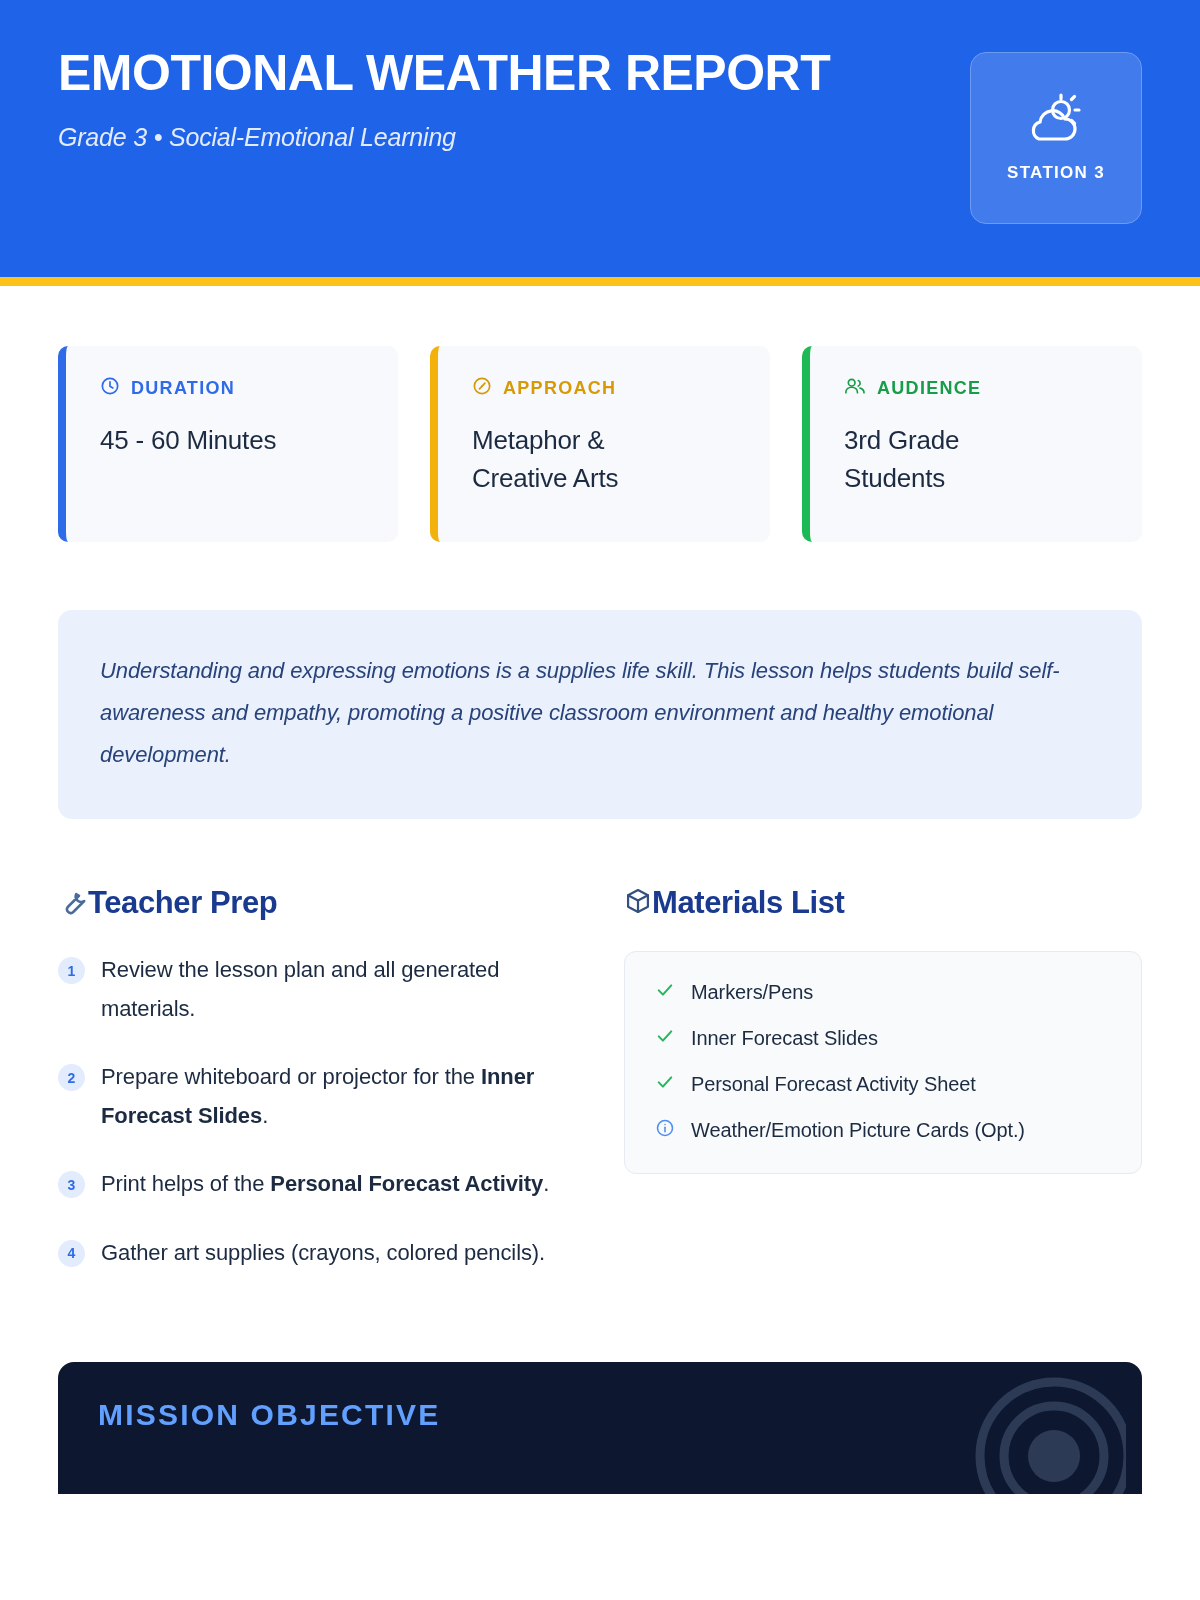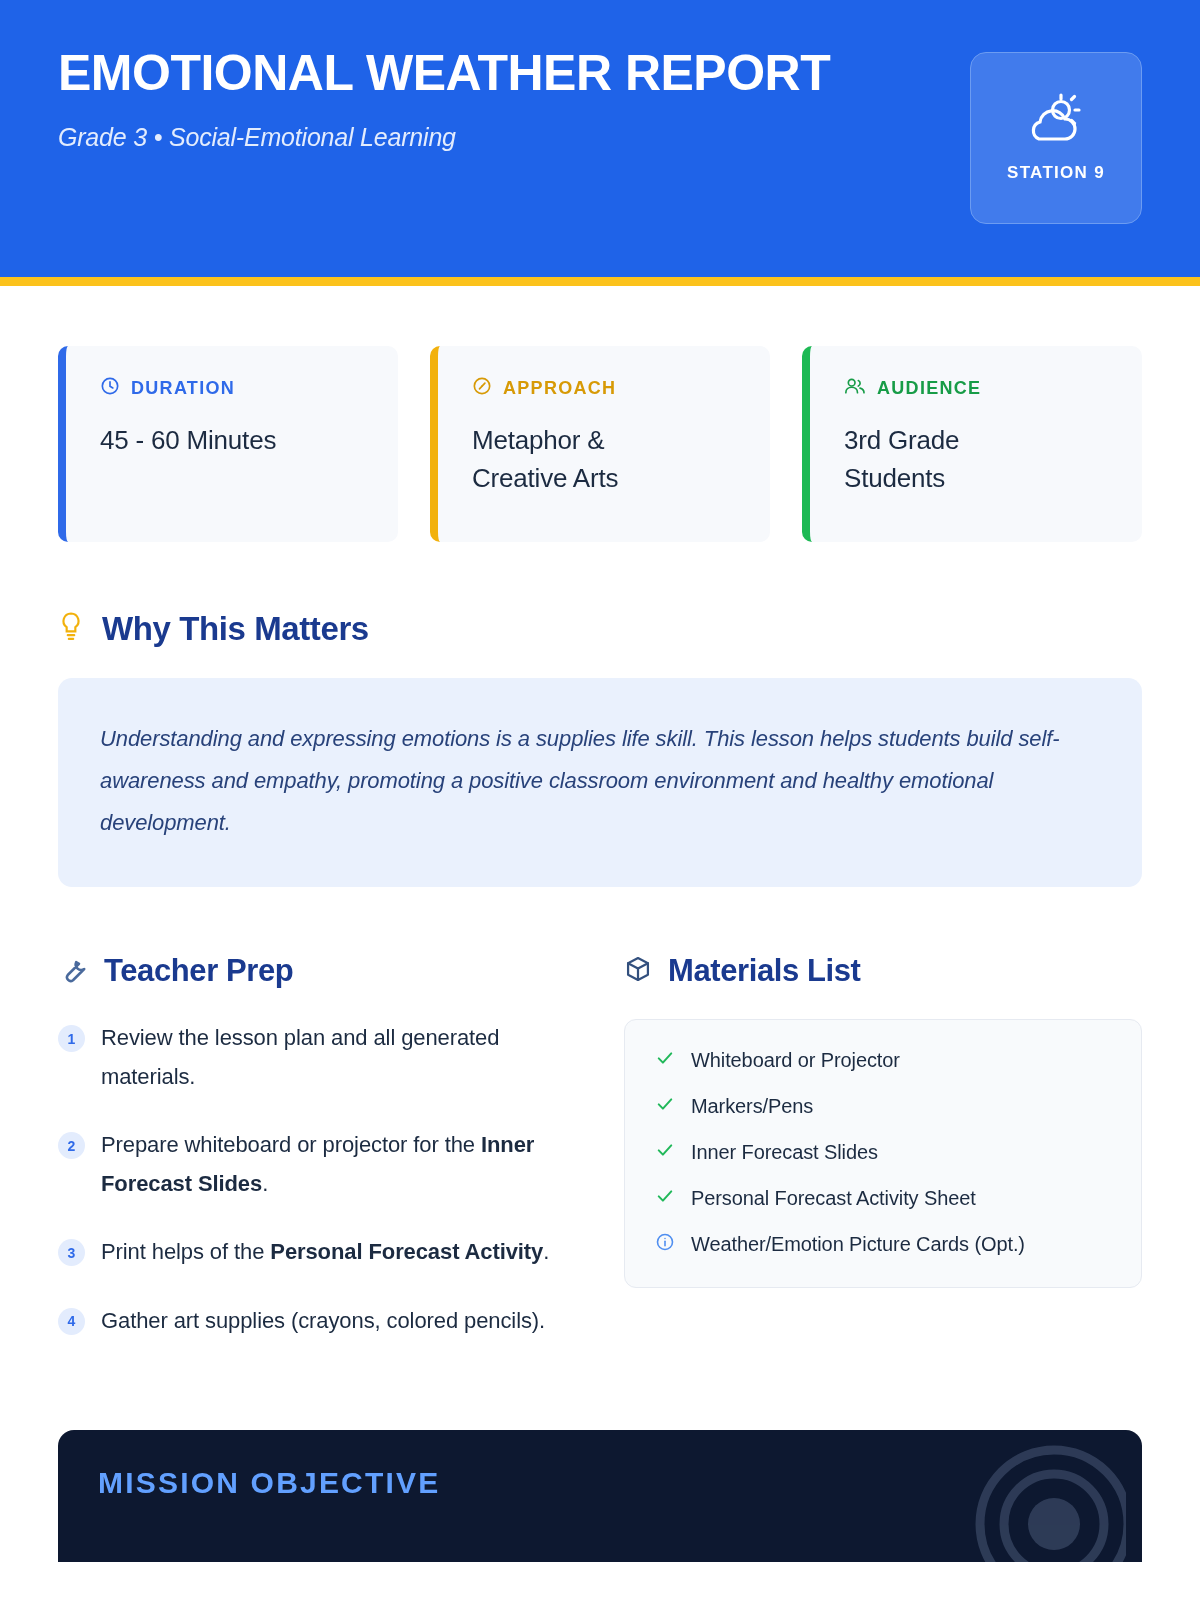--- a/index.html
+++ b/index.html
@@ -133,21 +133,20 @@
     display: flex;
     gap: 0;
     margin-top: 66px;
     padding: 0 58px;
   }
   .col-left  { width: 566px; padding-right: 40px; }
   .col-right { flex: 1; }
   .col-head {
     display: flex;
     align-items: center;
-    gap: 16px;
     margin-bottom: 30px;
     text-align: center;
   }
   .col-head h3 {
     color: #1a3a8f;
     font-size: 31px;
     font-weight: bold;
     letter-spacing: -0.4px;
   }
 
@@ -232,21 +231,21 @@
     <span>
       <svg width="62" height="52" viewBox="0 0 62 52" fill="none" stroke="#ffffff" stroke-width="3.2" stroke-linecap="round">
         <circle cx="36" cy="17" r="8.5"></circle>
         <line x1="36" y1="2" x2="36" y2="6"></line>
         <line x1="50" y1="17" x2="54" y2="17"></line>
         <line x1="46.5" y1="6.5" x2="49.5" y2="3.5"></line>
         <line x1="46.5" y1="27.5" x2="49.5" y2="30.5"></line>
         <path d="M14 46h26a10 10 0 0 0 0-20 13 13 0 0 0-25 3 9 9 0 0 0-1 17z"></path>
       </svg>
     </span>
-    <div class="label">STATION 9</div>
+    <div class="label">STATION 3</div>
   </div>
 </div>
 <div class="accent-bar"></div>
 
 <div class="info-row">
 
   <div class="info-card blue">
     <div class="info-card-head">
       <span>
         <svg width="20" height="20" viewBox="0 0 24 24" fill="none" stroke-width="2" stroke-linecap="round">
@@ -283,30 +282,20 @@
             <path d="M19 14.5c3 .8 4.8 2.8 4.8 5.5"></path>
         </svg>
       </span>
       <span class="ttl">AUDIENCE</span>
     </div>
     <div class="info-card-body">3rd Grade<br>Students</div>
   </div>
 </div>
 
 <div class="why-wrap">
-  <div class="section-head">
-    <span>
-      <svg width="26" height="34" viewBox="0 0 24 30" fill="none" stroke="#f2b10c" stroke-width="2" stroke-linecap="round">
-        <path d="M12 2.5a7 7 0 0 0-4 12.7V19h8v-3.8A7 7 0 0 0 12 2.5z"></path>
-        <line x1="9" y1="22.5" x2="15" y2="22.5"></line>
-        <line x1="10" y1="26" x2="14" y2="26"></line>
-      </svg>
-    </span>
-    <h2>Why This Matters</h2>
-  </div>
   <div class="why-box">
     <p>Understanding and expressing emotions is a supplies life skill. This lesson helps students build self-awareness and empathy, promoting a positive classroom environment and healthy emotional development.</p>
   </div>
 </div>
 
 <div class="two-col">
 
   <div class="col-left">
     <div class="col-head">
       <span>
@@ -344,26 +333,20 @@
         <svg width="28" height="28" viewBox="0 0 24 24" fill="none" stroke="#33507e" stroke-width="1.9" stroke-linejoin="round" stroke-linecap="round">
           <path d="M12 2.6 20.5 7v10L12 21.4 3.5 17V7z"></path>
             <path d="M3.5 7 12 11.6 20.5 7"></path>
             <path d="M12 11.6v9.8"></path>
         </svg>
       </span>
       <h3>Materials List</h3>
     </div>
 
     <div class="materials-box">
-      <div class="mat-item">
-        <span><svg width="20" height="20" viewBox="0 0 24 24" fill="none" stroke="#21b85a" stroke-width="2.4" stroke-linecap="round" stroke-linejoin="round">
-              <path d="M4.5 12.5 9.5 17.5 19.5 6.5"></path>
-            </svg></span>
-        <span>Whiteboard or Projector</span>
-      </div>
       <div class="mat-item">
         <span><svg width="20" height="20" viewBox="0 0 24 24" fill="none" stroke="#21b85a" stroke-width="2.4" stroke-linecap="round" stroke-linejoin="round">
               <path d="M4.5 12.5 9.5 17.5 19.5 6.5"></path>
             </svg></span>
         <span>Markers/Pens</span>
       </div>
       <div class="mat-item">
         <span><svg width="20" height="20" viewBox="0 0 24 24" fill="none" stroke="#21b85a" stroke-width="2.4" stroke-linecap="round" stroke-linejoin="round">
               <path d="M4.5 12.5 9.5 17.5 19.5 6.5"></path>
             </svg></span>

